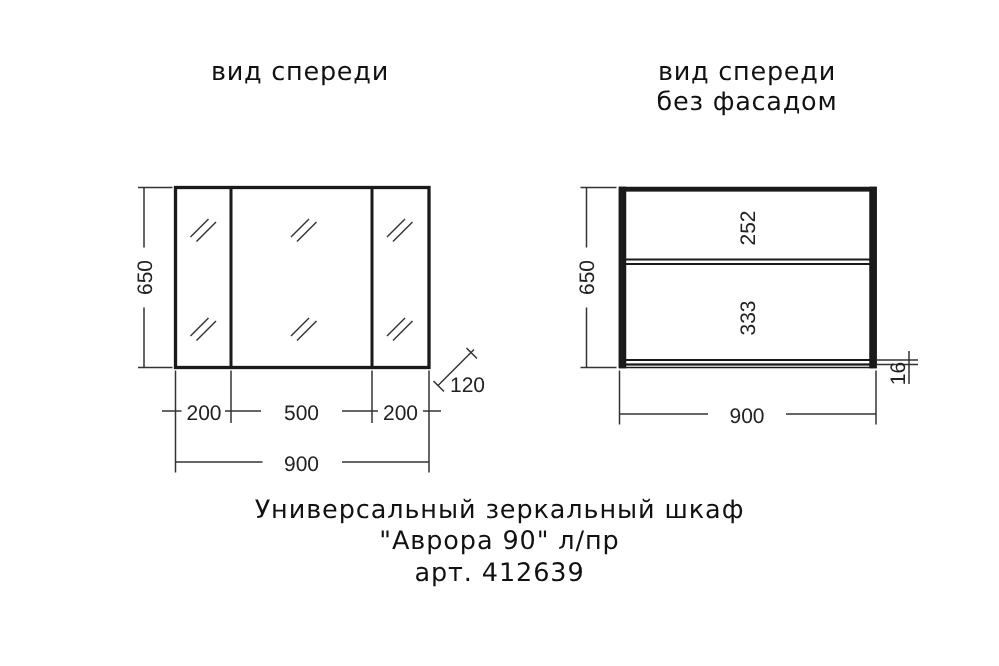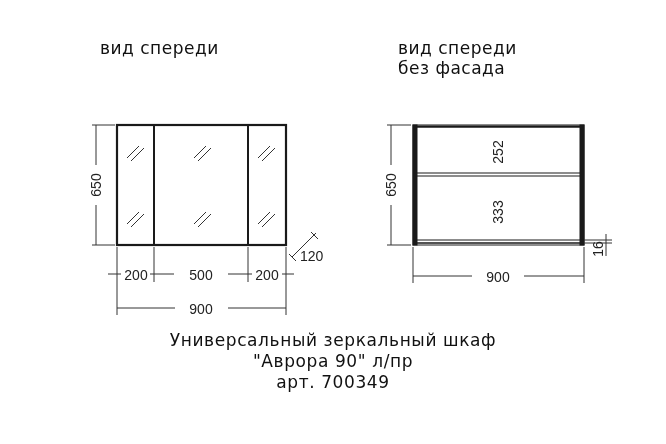--- a/index.html
+++ b/index.html
@@ -1,31 +1,31 @@
 <!DOCTYPE html>
 <html><head>
 <meta charset="utf-8">
 <style>
   html, body { margin:0; padding:0; background:#ffffff; }
   body { width:666px; height:444px; position:relative; overflow:hidden;
          font-family:"DejaVu Sans", sans-serif; color:#111; }
-  .title { position:absolute; text-align:left; font-size:17px; line-height:20px; letter-spacing:0.5px; }
+  .title { position:absolute; text-align:center; font-size:17px; line-height:20px; letter-spacing:0.5px; }
   .bottom { position:absolute; left:0; width:666px; top:330px; text-align:center; font-size:17px; line-height:21px; letter-spacing:0.6px; }
   svg { position:absolute; left:0; top:0; }
   svg text { font-family:"Liberation Sans", sans-serif; font-size:14px; fill:#222; }
 </style>
 </head>
 <body>
 
 <div class="title" style="left:100px; top:38px; width:200px;">
   <div>вид спереди</div>
 </div>
 <div class="title" style="left:398px; top:38px; width:200px;">
   <div>вид спереди</div>
-  <div>без фасада</div>
+  <div>без фасадом</div>
 </div>
 
 <svg width="666" height="444" viewBox="0 0 666 444">
 
   <g stroke="#1a1a1a" fill="none">
     <rect x="117" y="125" width="169" height="120" stroke-width="2.2"></rect>
     <line x1="154" y1="125" x2="154" y2="245" stroke-width="2"></line>
     <line x1="248" y1="125" x2="248" y2="245" stroke-width="2"></line>
 
     <g stroke-width="1" stroke="#333">
@@ -107,14 +107,14 @@
     <line x1="584" y1="247" x2="584" y2="283"></line>
     <line x1="413" y1="276" x2="472" y2="276"></line>
     <line x1="524" y1="276" x2="584" y2="276"></line>
   </g>
   <text x="498" y="282" text-anchor="middle">900</text>
 </svg>
 
 <div class="bottom">
   <div>Универсальный зеркальный шкаф</div>
   <div>"Аврора 90" л/пр</div>
-  <div>арт. 700349</div>
+  <div>арт. 412639</div>
 </div>
 
 </body></html>

